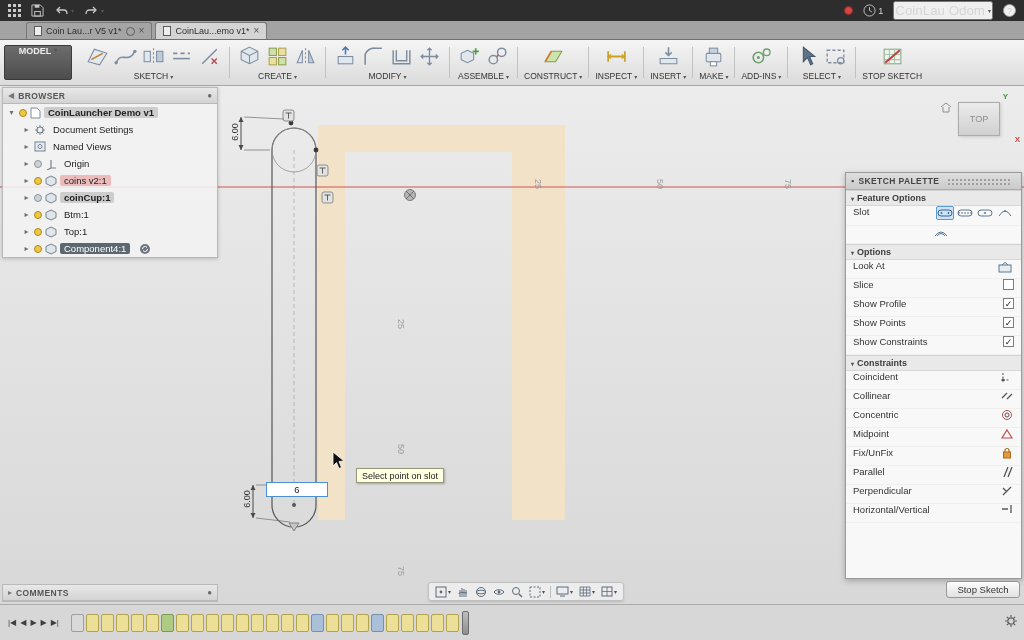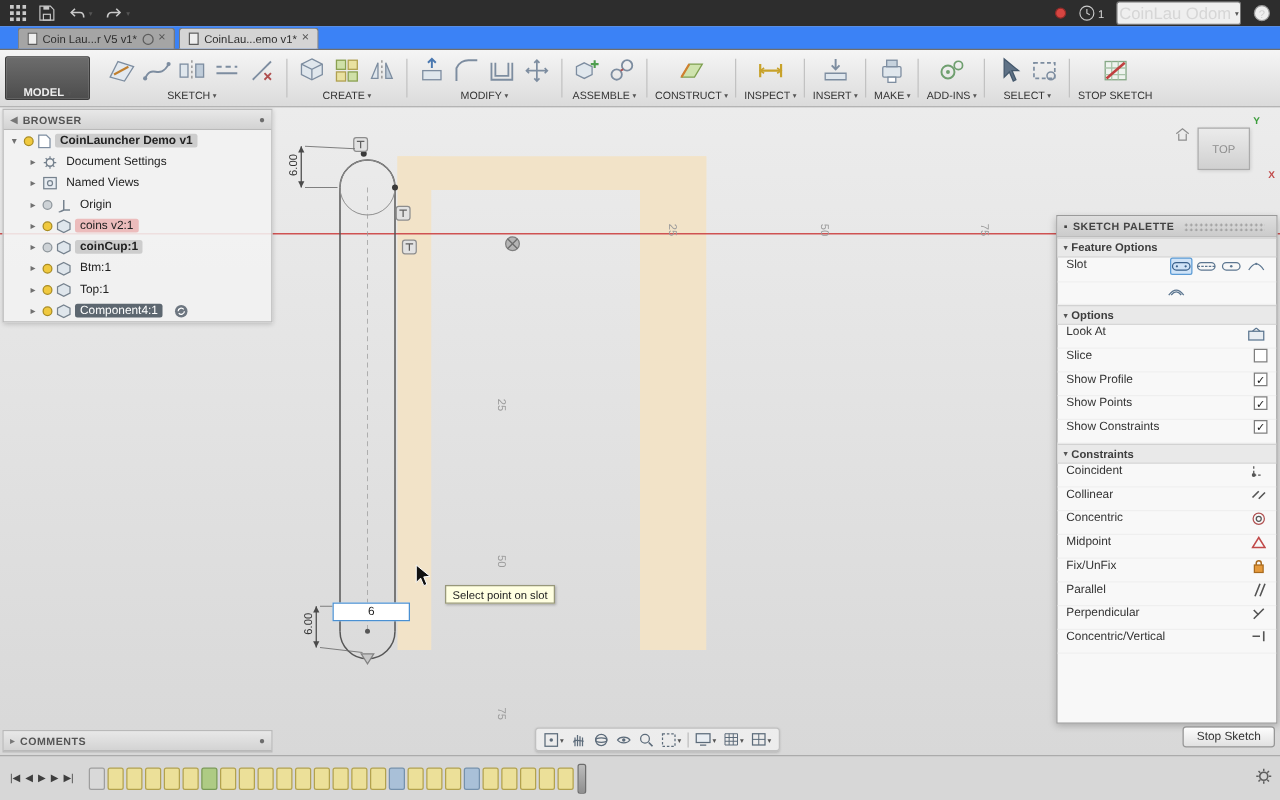--- a/index.html
+++ b/index.html
@@ -11,30 +11,30 @@
   .titlebar{position:absolute;left:0;top:0;width:100%;height:21px;background:#2d2d2d;display:flex;align-items:center;color:#c9c9c9;padding:0 8px;gap:10px;font-size:10px;}
   .tb-ic{display:inline-flex;align-items:center;gap:2px;background:none;border:none;color:#c9c9c9;}
   .tb-ic svg{display:block;}
   .tb-grow{flex:1;}
   .rec-dot{width:9px;height:9px;border-radius:50%;background:#d64541;border:1px solid #8f2b28;}
   .tb-user{display:flex;align-items:center;gap:3px;color:#d6d6d6;}
   .tb-help{width:13px;height:13px;border-radius:50%;border:1px solid #9a9a9a;display:flex;align-items:center;justify-content:center;font-size:9px;color:#cfcfcf;}
   .tb-count{font-size:9px;color:#d6d6d6;}
 
   
-  .tabbar{position:absolute;left:0;top:21px;width:100%;height:19px;background:#3b82f6;display:flex;align-items:flex-end;padding-left:14px;border-bottom:1px solid #6f6f6f;}
+  .tabbar{position:absolute;left:0;top:21px;width:100%;height:19px;background:#a3a3a3;display:flex;align-items:flex-end;padding-left:26px;border-bottom:1px solid #6f6f6f;}
   .tab{height:17px;display:flex;align-items:center;gap:4px;padding:0 7px;background:#a5a5a5;border:1px solid #787878;border-bottom:none;border-radius:3px 3px 0 0;font-size:9px;color:#2e2e2e;margin-right:3px;}
   .tab.active{background:#d4d4d4;}
   .tab .doc-ic{width:8px;height:10px;border:1px solid #5c5c5c;background:#eee;display:inline-block;}
   .tab .tab-x{color:#555;font-size:10px;line-height:1;background:none;border:none;}
   .tab .sync-ic{width:9px;height:9px;border:1px solid #5c5c5c;border-radius:50%;display:inline-block;}
 
   
   .toolbar{position:absolute;left:0;top:40px;width:100%;height:46px;background:linear-gradient(#f5f5f5,#dbdbdb);border-bottom:1px solid #a6a6a6;display:flex;align-items:stretch;padding:2px 4px;}
-  .model-btn{width:68px;background:linear-gradient(#6c6c6c,#4d4d4d);color:#eee;font-size:9px;font-weight:bold;display:flex;align-items:flex-end;justify-content:center;gap:3px;border:1px solid #3b3b3b;border-radius:2px;margin:3px 8px 3px 0;}
+  .model-btn{width:68px;background:linear-gradient(#6c6c6c,#4d4d4d);color:#eee;font-size:9px;font-weight:bold;display:flex;align-items:flex-start;justify-content:center;gap:3px;border:1px solid #3b3b3b;border-radius:2px;margin:3px 8px 3px 0;}
   .tgroup{display:flex;flex-direction:column;align-items:center;padding:0 4px;}
   .tg-icons{flex:1;display:flex;align-items:center;gap:1px;}
   .tbtn{background:none;border:none;padding:1px;}
   .tbtn svg{width:25px;height:25px;display:block;}
   .tg-label{background:none;border:none;font-size:8.5px;color:#333;display:flex;gap:2px;align-items:center;padding-bottom:2px;}
   .tsep{width:1px;background:#c2c2c2;margin:5px 2px;}
   .dd{font-size:6px;color:#555;}
 
   
   .canvas{position:absolute;left:0;top:86px;width:1024px;height:518px;background:linear-gradient(#ececec,#d8d8d8);overflow:hidden;}
@@ -756,21 +756,21 @@
       <div class="pal-row">
         <span>Perpendicular</span>
         <span class="grow"></span>
         <span class="cicon">
             <svg width="12" height="12" viewBox="0 0 12 12">
               <path d="M2 10 L10 2 M2 3 L6 7" stroke="#555" stroke-width="1.3" fill="none"></path>
             </svg>
           </span>
       </div>
       <div class="pal-row">
-        <span>Concentric/Vertical</span>
+        <span>Horizontal/Vertical</span>
         <span class="grow"></span>
         <span class="cicon">
             <svg width="12" height="12" viewBox="0 0 12 12">
               <path d="M1 5 H7 M10 1 V9" stroke="#555" stroke-width="1.3" fill="none"></path>
             </svg>
           </span>
       </div>
     </div>
 
     <button class="stop-btn">Stop Sketch</button>

